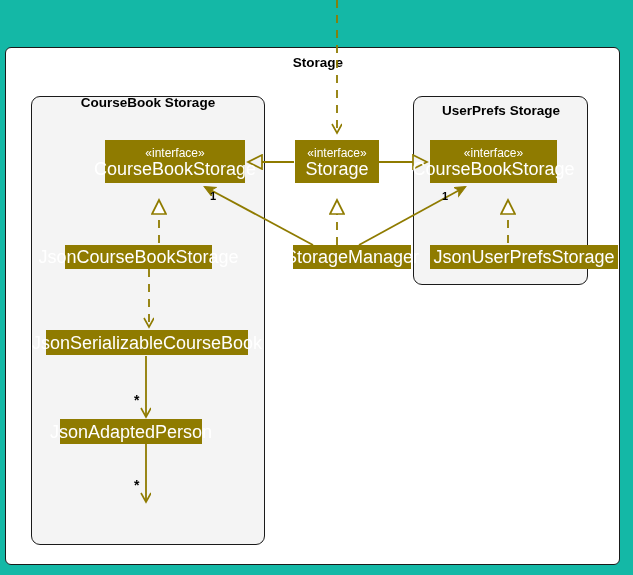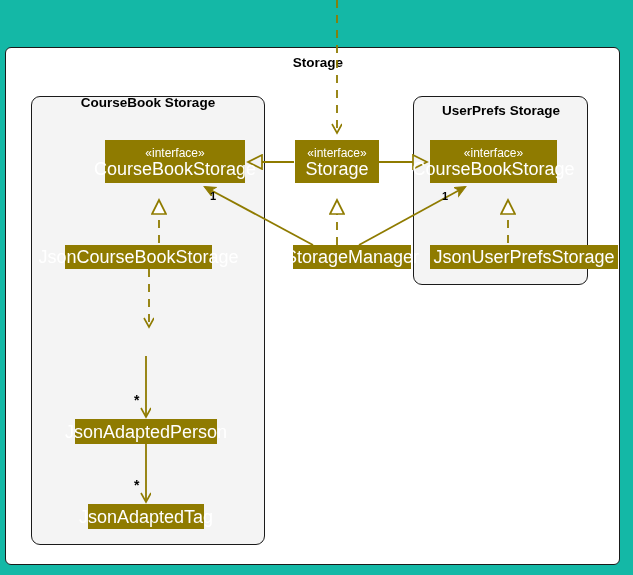--- a/index.html
+++ b/index.html
@@ -181,27 +181,27 @@
   </div>
 
   <div class="cls" style="left:277px; top:245px; width:118px; height:24px;margin-left:16px;">
     <span class="nm">StorageManager</span>
   </div>
 
   <div class="cls" style="left:430px; top:245px; width:188px; height:24px;">
     <span class="nm">JsonUserPrefsStorage</span>
   </div>
 
-
-  <div class="cls" style="left:75px; top:419px; width:142px; height:25px;">
+  <div class="cls" style="left:46px; top:330px; width:202px; height:25px;">
+    <span class="nm">JsonSerializableCourseBook</span>
+  </div>
+
+  <div class="cls" style="left:60px; top:419px; width:142px; height:25px;">
     <span class="nm">JsonAdaptedPerson</span>
   </div>
 
-  <div class="cls" style="left:88px; top:504px; width:116px; height:25px;">
-    <span class="nm">JsonAdaptedTag</span>
-  </div>
 
   <div class="mult" style="left:210px; top:190px;">1</div>
   <div class="mult" style="left:442px; top:190px;">1</div>
   <div class="mult-star" style="left:134px; top:396px;">*</div>
   <div class="mult-star" style="left:134px; top:481px;">*</div>
 
 </div>
 
 </body></html>

